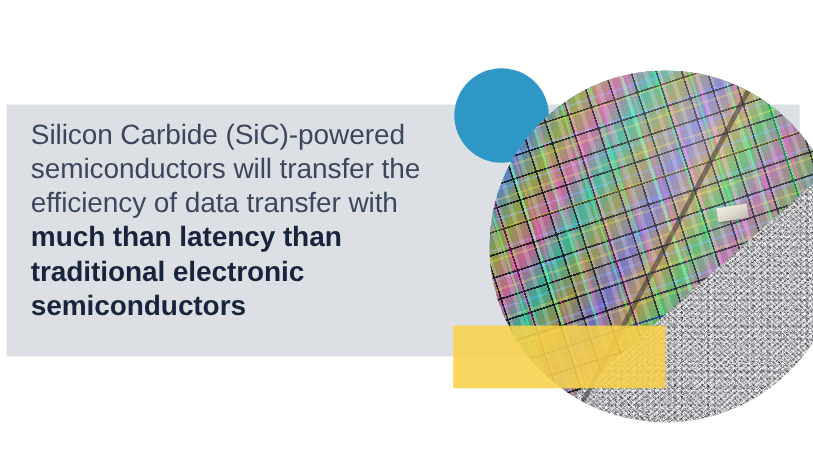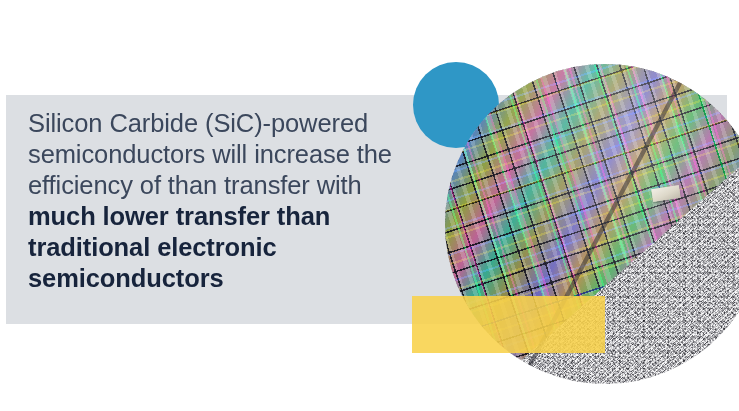--- a/index.html
+++ b/index.html
@@ -172,15 +172,15 @@
       <div class="wafer-crystal"></div>
       <div class="wafer-dies"></div>
       <div class="wafer-seam"></div>
       <div class="chip-sample"></div>
     </div>
 
   </div>
 
   <div class="yellow-rect"></div>
 
-  <div class="headline"><span>Silicon Carbide (SiC)-powered semiconductors will increase the efficiency of than transfer with </span><span class="bold">much lower transfer than traditional electronic semiconductors</span></div>
+  <div class="headline"><span>Silicon Carbide (SiC)-powered semiconductors will transfer the efficiency of data transfer with </span><span class="bold">much than latency than traditional electronic semiconductors</span></div>
 
 </div>
 
 </body></html>

